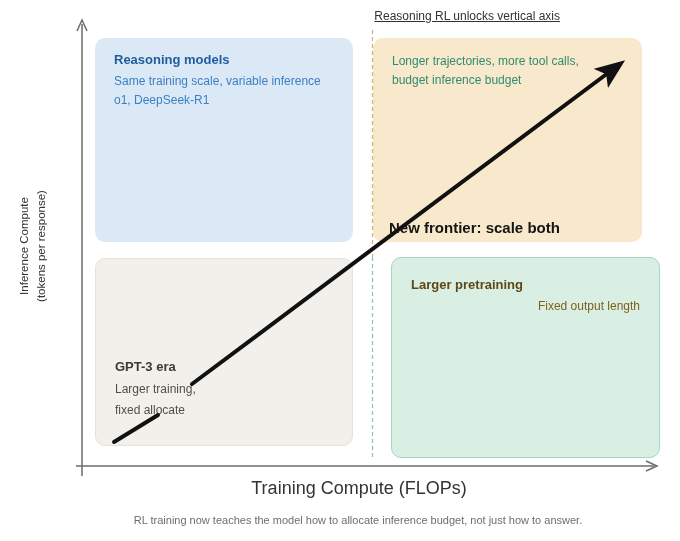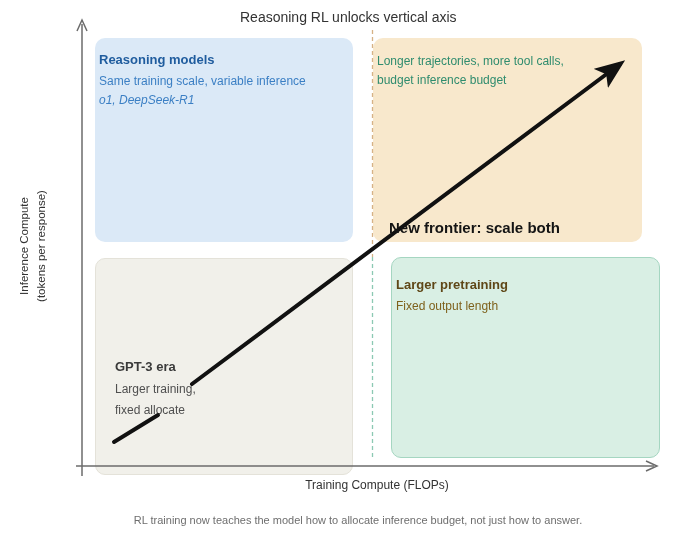--- a/index.html
+++ b/index.html
@@ -1,54 +1,54 @@
 <!DOCTYPE html>
 <html style="--blue-bg: #dbe9f7; --blue-title: #1f5c9e; --blue-text: #3b7fc4; --orange-bg: #f8e8cc; --agent-title: #1d2b23; --agent-text: #2f8c6e; --green-bg: #d9efe4; --green-border: #a5d6c1; --green-title: #5f4717; --green-text: #7e611c; --gray-bg: #f1f0ea; --gray-border: #e4e2d9; --gray-title: #3a3a3a; --gray-text: #4f4f4f; --frontier-text: #141414; --arrow: #111111; --dashed-top: #d6b286; --dashed-bottom: #8cc9b3; --axis: #6b6b6b; --label-text: #333333; --caption-text: #6e6e6e;"><head>
 <meta charset="utf-8">
 <style>
   html,body{margin:0;padding:0;background:#ffffff;}
   .canvas{
     position:relative;width:680px;height:541px;background:#fff;overflow:hidden;
     font-family:"Liberation Sans", sans-serif;
   }
   .top-label{
-    position:absolute;left:240px;top:9px;width:320px;text-align:left;
-    font-size:14px;color:var(--label-text,#2e2e2e);
+    position:absolute;left:240px;top:9px;width:320px;text-align:right;
+    font-size:12px;color:var(--label-text,#2e2e2e);text-decoration:underline;
   }
   .ylabel{
     position:absolute;left:-91px;top:228px;width:250px;height:36px;
     transform:rotate(-90deg);text-align:center;font-size:11.5px;
     color:var(--label-text,#333);line-height:1.5;
   }
-  .box{position:absolute;border-radius:10px;box-sizing:border-box;padding:14px 4px;}
+  .box{position:absolute;border-radius:10px;box-sizing:border-box;padding:14px 19px;}
   .box-title{font-size:13px;font-weight:700;margin-bottom:5px;}
   .box-line{font-size:12px;line-height:1.6;}
-  .italic{font-style:italic;}
+  .italic{}
   .box-blue{left:95px;top:38px;width:258px;height:204px;background:var(--blue-bg,#dbe9f7);}
   .box-blue .box-title{color:var(--blue-title,#1f5c9e);}
   .box-blue .box-line{color:var(--blue-text,#3b7fc4);}
   .box-orange{left:373px;top:38px;width:269px;height:204px;background:var(--orange-bg,#f8e8cc);}
   .box-orange .box-title{color:var(--agent-title,#1d2b23);}
   .box-orange .box-line{color:var(--agent-text,#2f8c6e);width:220px;}
-  .box-gray{left:95px;top:258px;width:258px;height:217px;background:var(--gray-bg,#f1f0ea);
+  .box-gray{left:95px;top:258px;width:258px;height:188px;background:var(--gray-bg,#f1f0ea);
     border:1px solid var(--gray-border,#e4e2d9);}
   .box-gray .gray-content{position:absolute;left:19px;top:100px;}
   .box-gray .box-title{color:var(--gray-title,#3a3a3a);}
   .box-gray .box-line{color:var(--gray-text,#4f4f4f);line-height:1.75;}
   .box-green{left:391px;top:257px;width:269px;height:201px;background:var(--green-bg,#d9efe4);
     border:1px solid var(--green-border,#a5d6c1);padding-top:19px;}
   .box-green .box-title{color:var(--green-title,#5f4717);}
-  .box-green .box-line{color:var(--green-text,#7e611c);}
+  .box-green .box-line{color:var(--green-text,#7e611c);text-align:right;}
   .frontier-label{
     position:absolute;left:389px;top:219px;font-size:15px;font-weight:700;
     color:var(--frontier-text,#141414);
   }
   .xlabel{
-    position:absolute;left:88px;top:478px;width:578px;text-align:center;
-    font-size:12px;color:var(--label-text,#333);
+    position:absolute;left:70px;top:478px;width:578px;text-align:center;
+    font-size:18px;color:var(--label-text,#333);
   }
   .caption{
     position:absolute;left:36px;right:0;top:514px;text-align:center;
     font-size:11px;color:var(--caption-text,#6e6e6e);
   }
   svg.overlay{position:absolute;left:0;top:0;pointer-events:none;}
   .axis-line{stroke:var(--axis,#6b6b6b);stroke-width:1.5;fill:none;}
   .dash-top{stroke:var(--dashed-top,#d6b286);stroke-width:1.3;stroke-dasharray:4 3;}
   .dash-bottom{stroke:var(--dashed-bottom,#8cc9b3);stroke-width:1.3;stroke-dasharray:4 3;}
   .growth{stroke:var(--arrow,#111111);stroke-width:4;stroke-linecap:round;fill:none;}

